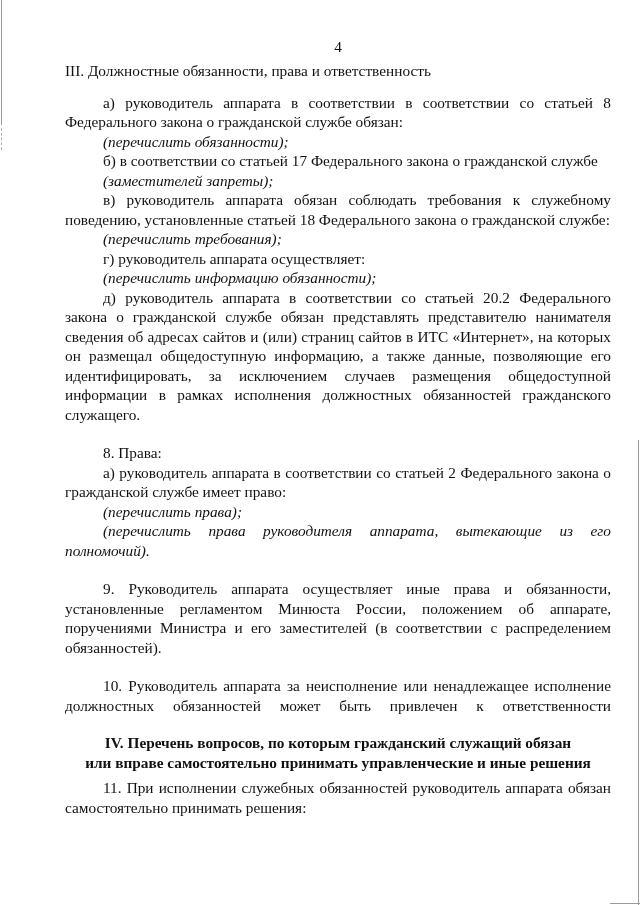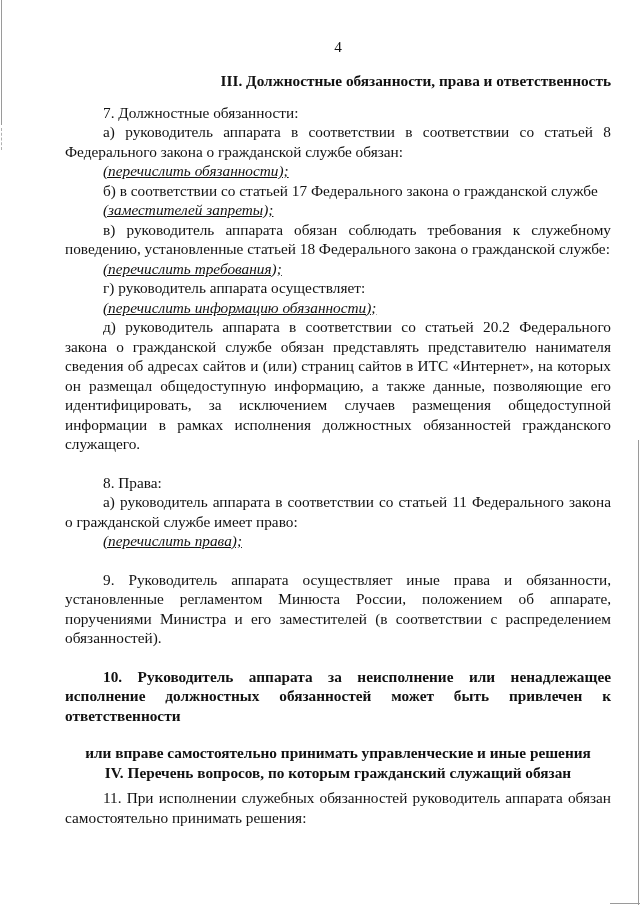--- a/index.html
+++ b/index.html
@@ -5,63 +5,63 @@
   html, body { margin: 0; padding: 0; background: #ffffff; }
   body { width: 640px; height: 905px; position: relative; overflow: hidden;
          font-family: "Liberation Serif", "DejaVu Serif", serif; color: #111; }
   .edge-left { position: absolute; left: 1px; top: 0; width: 1px; height: 125px; background: #9a9a9a; }
   .edge-left-dash { position: absolute; left: 1px; top: 128px; width: 1px; height: 22px;
                     border-left: 1px dashed #b0b0b0; }
   .edge-right { position: absolute; right: 1px; top: 440px; width: 1px; height: 465px; background: #9a9a9a; }
   .edge-bottom { position: absolute; right: 0; bottom: 1px; width: 30px; height: 1px; background: #9a9a9a; }
   .page { position: absolute; left: 65px; top: 36px; width: 546px; font-size: 15.3px; line-height: 19.5px; }
   .pagenum { text-align: center; height: 22px; line-height: 22px; }
-  .heading { text-align: right; font-weight: bold; margin-top: 13px; margin-bottom: 12px; }
+  .heading { text-align: left; font-weight: normal; margin-top: 3px; margin-bottom: 12px; }
   .p { text-align: justify; text-indent: 38px; margin: 0; }
-  .p.last { text-align-last: justify; font-weight: bold; }
-  .it { font-style: italic; text-decoration: underline; }
+  .p.last { text-align-last: justify; }
+  .it { font-style: italic; }
   .gap { height: 19px; }
   .heading2 { text-align: center; font-weight: bold; margin-top: 18px; margin-bottom: 6px; }
 </style>
 </head>
 <body>
 
 <div class="edge-left"></div>
 <div class="edge-left-dash"></div>
 <div class="edge-right"></div>
 <div class="edge-bottom"></div>
 
 <div class="page">
   <div class="pagenum">4</div>
   <div class="heading">III. Должностные обязанности, права и ответственность</div>
 
-  <p class="p">7. Должностные обязанности:</p>
   <p class="p">а) руководитель аппарата в соответствии в соответствии со статьей 8 Федерального закона о гражданской службе обязан:</p>
   <p class="p it">(перечислить обязанности);</p>
   <p class="p">б) в соответствии со статьей 17 Федерального закона о гражданской службе</p>
   <p class="p it">(заместителей запреты);</p>
   <p class="p">в) руководитель аппарата обязан соблюдать требования к служебному поведению, установленные статьей 18 Федерального закона о гражданской службе:</p>
   <p class="p it">(перечислить требования);</p>
   <p class="p">г) руководитель аппарата осуществляет:</p>
   <p class="p it">(перечислить информацию обязанности);</p>
   <p class="p">д) руководитель аппарата в соответствии со статьей 20.2 Федерального закона о гражданской службе обязан представлять представителю нанимателя сведения об адресах сайтов и (или) страниц сайтов в ИТС «Интернет», на которых он размещал общедоступную информацию, а также данные, позволяющие его идентифицировать, за исключением случаев размещения общедоступной информации в рамках исполнения должностных обязанностей гражданского служащего.</p>
 
   <div class="gap"></div>
 
   <p class="p">8. Права:</p>
-  <p class="p">а) руководитель аппарата в соответствии со статьей 11 Федерального закона о гражданской службе имеет право:</p>
+  <p class="p">а) руководитель аппарата в соответствии со статьей 2 Федерального закона о гражданской службе имеет право:</p>
   <p class="p it">(перечислить права);</p>
+  <p class="p it">(перечислить права руководителя аппарата, вытекающие из его полномочий).</p>
 
   <div class="gap"></div>
 
   <p class="p">9. Руководитель аппарата осуществляет иные права и обязанности, установленные регламентом Минюста России, положением об аппарате, поручениями Министра и его заместителей (в соответствии с распределением обязанностей).</p>
 
   <div class="gap"></div>
 
   <p class="p last">10. Руководитель аппарата за неисполнение или ненадлежащее исполнение должностных обязанностей может быть привлечен к ответственности</p>
 
   <div class="heading2">
+    <div>IV. Перечень вопросов, по которым гражданский служащий обязан</div>
     <div>или вправе самостоятельно принимать управленческие и иные решения</div>
-    <div>IV. Перечень вопросов, по которым гражданский служащий обязан</div>
   </div>
 
   <p class="p">11. При исполнении служебных обязанностей руководитель аппарата обязан самостоятельно принимать решения:</p>
 </div>
 
 </body></html>

